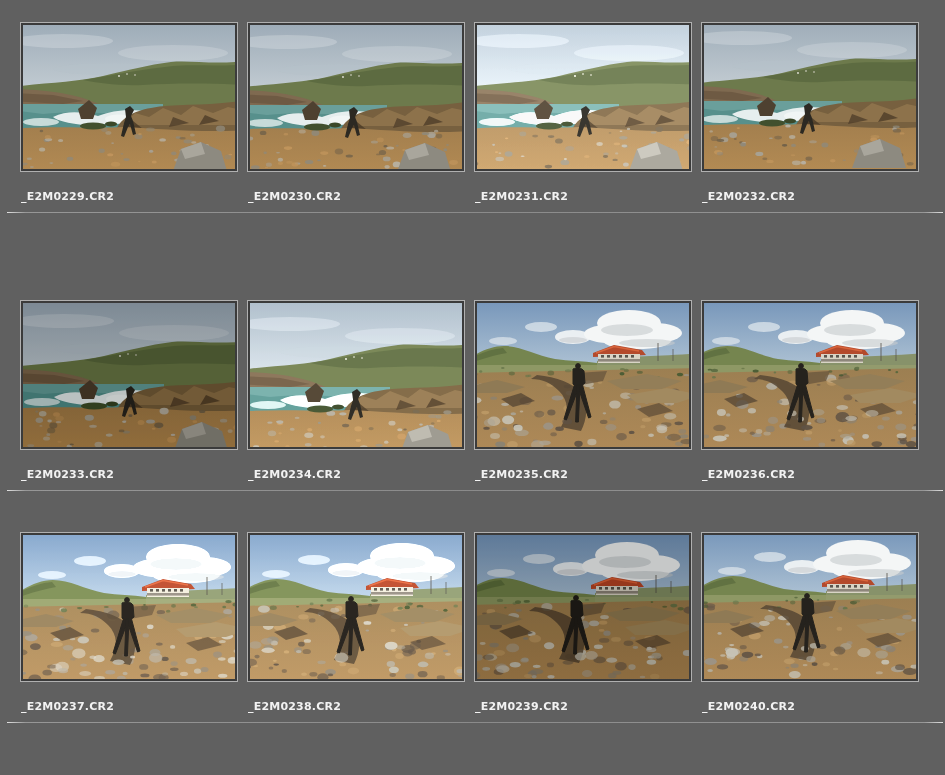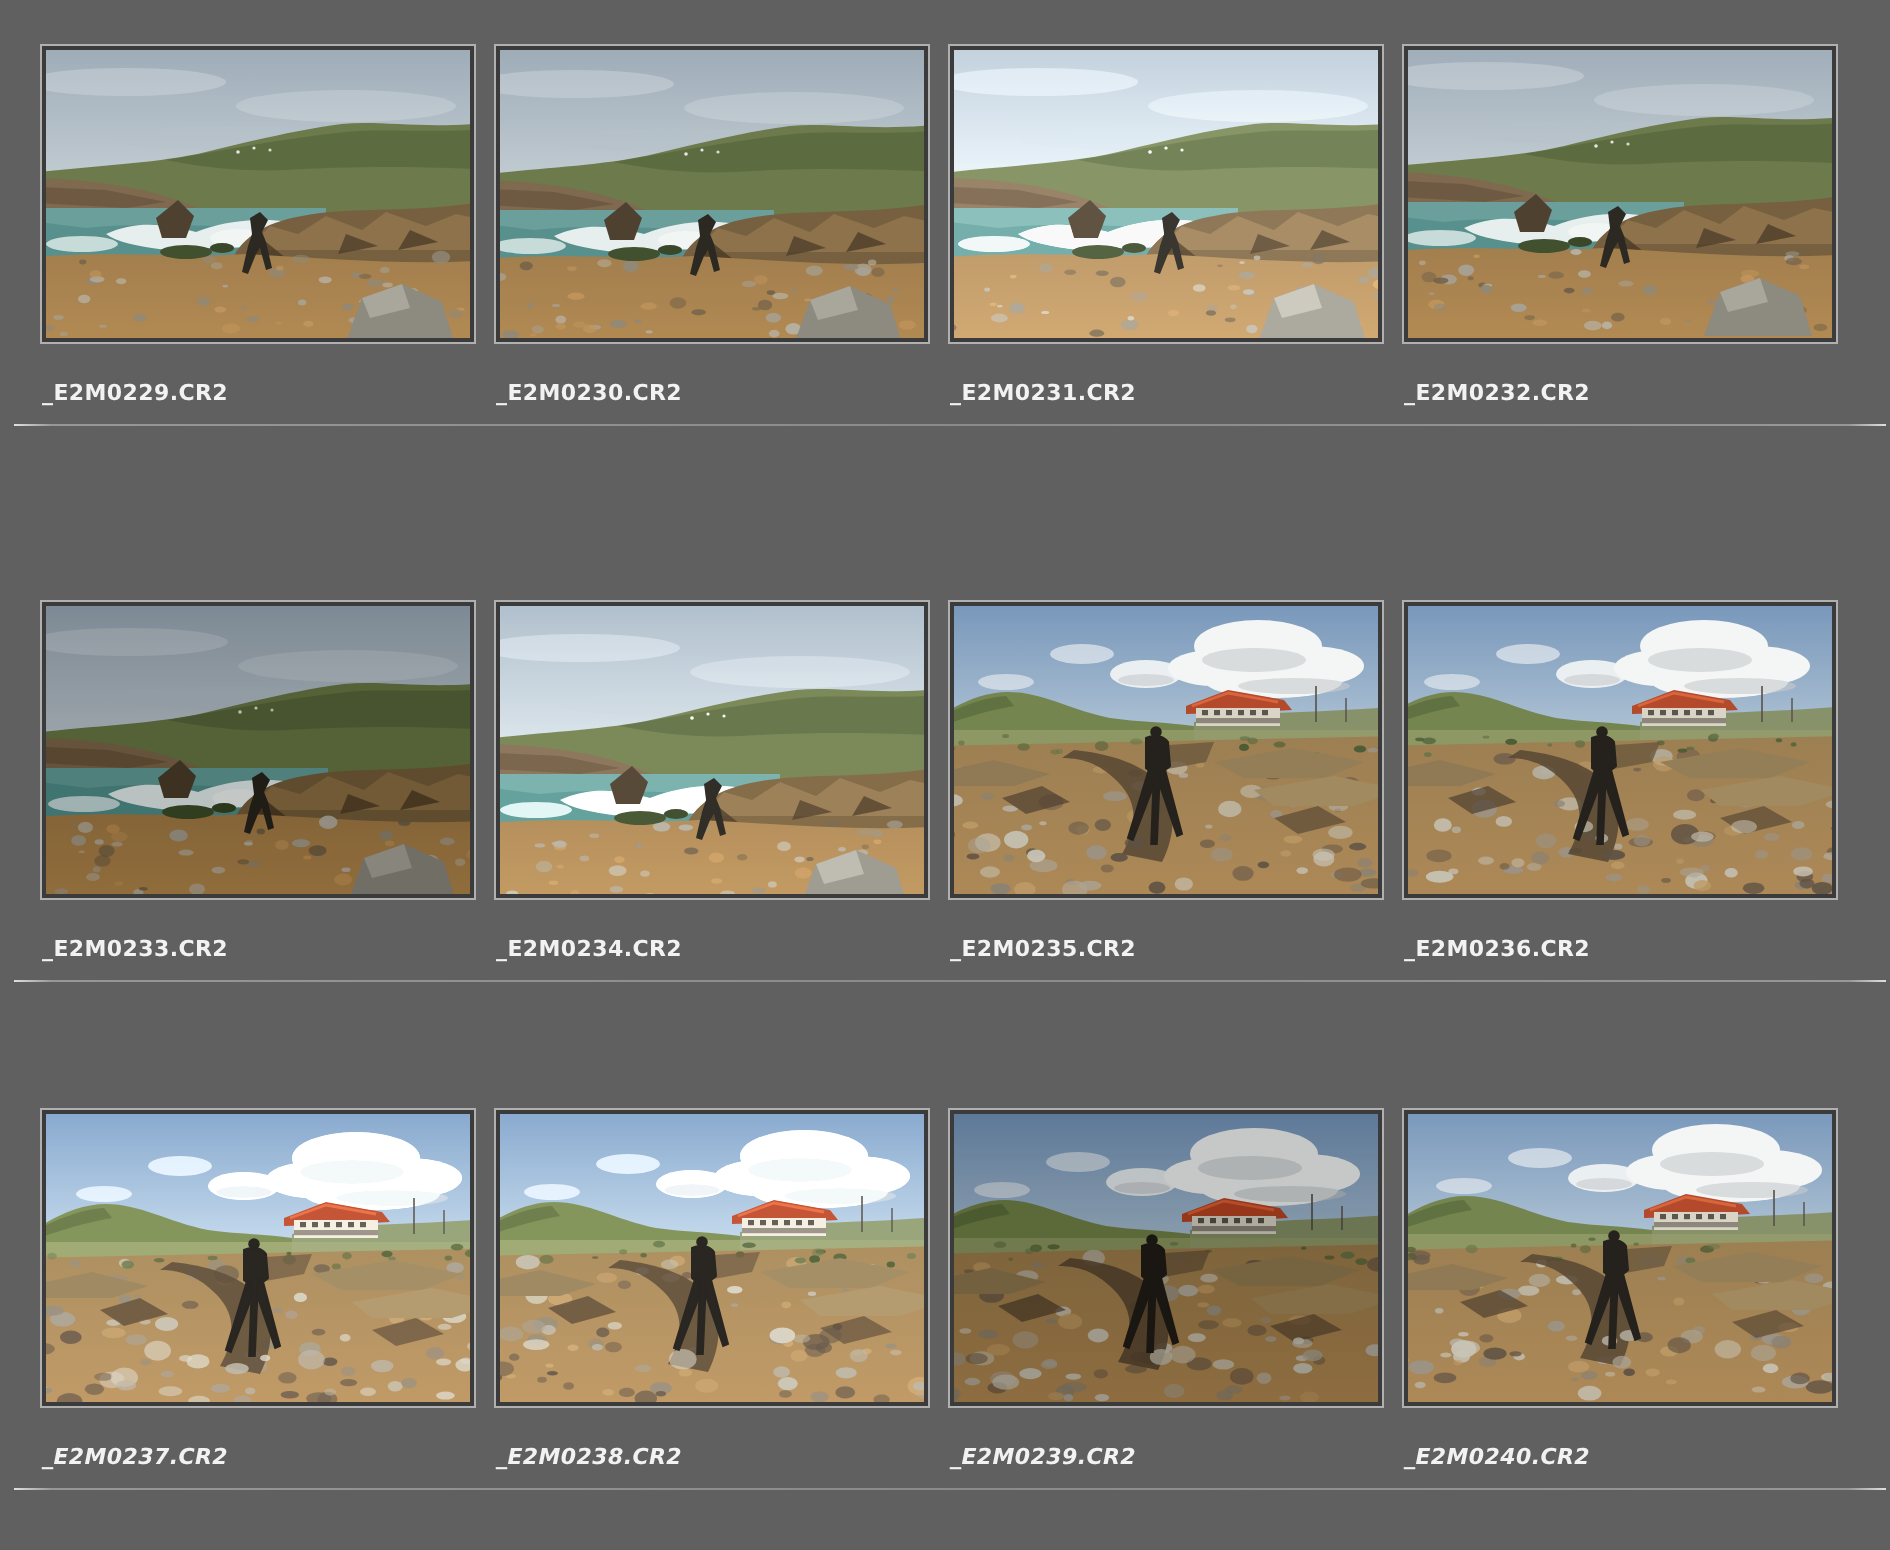--- a/index.html
+++ b/index.html
@@ -948,21 +948,21 @@
                   </g>
                 </g>
               </svg>
             </span>
     </div>
     <figcaption class="label">_E2M0236.CR2</figcaption>
   </figure>
       </div>
     <div class="divider"></div>
   </div>
-    <div class="row" style="top: 554px; font-style: italic;">
+    <div class="row" style="top: 532px;">
     <div class="cells">
         <figure class="cell">
     <div class="frame">
       <span class="photo" style="filter: brightness(1.13) saturate(0.92);">
               <svg viewBox="0 0 212 144" preserveAspectRatio="none">
                 <defs>
                   <linearGradient id="sky8" x1="0" y1="0" x2="0" y2="1">
                     <stop offset="0" stop-color="#6f90b6"></stop>
                     <stop offset="0.8" stop-color="#aabfd2"></stop>
                     <stop offset="1" stop-color="#bfcdd9"></stop>

